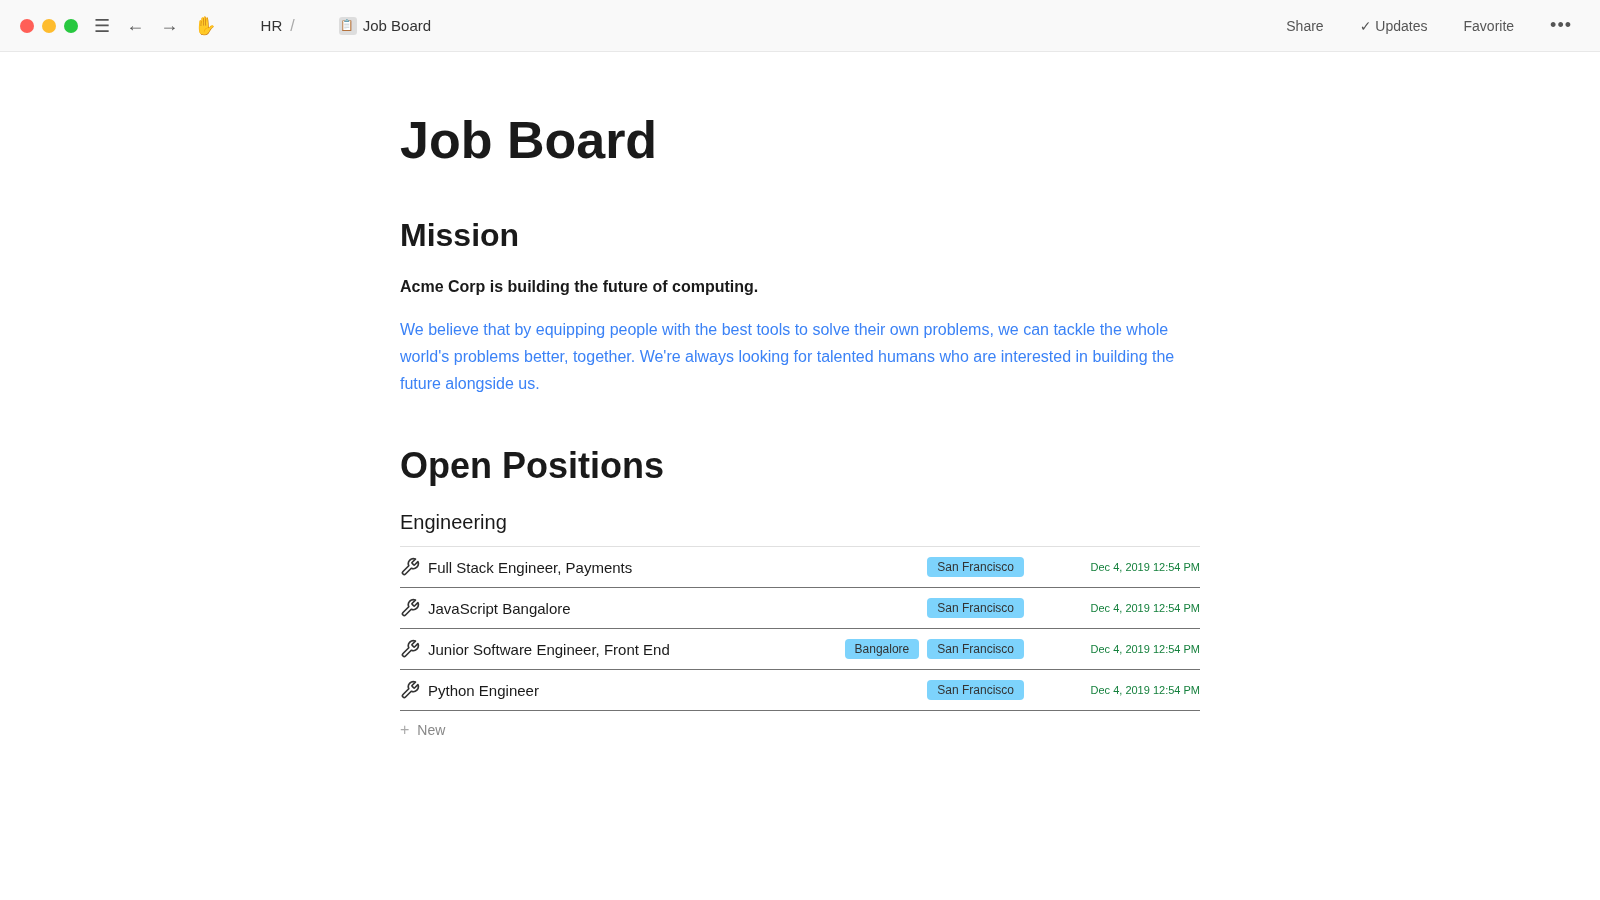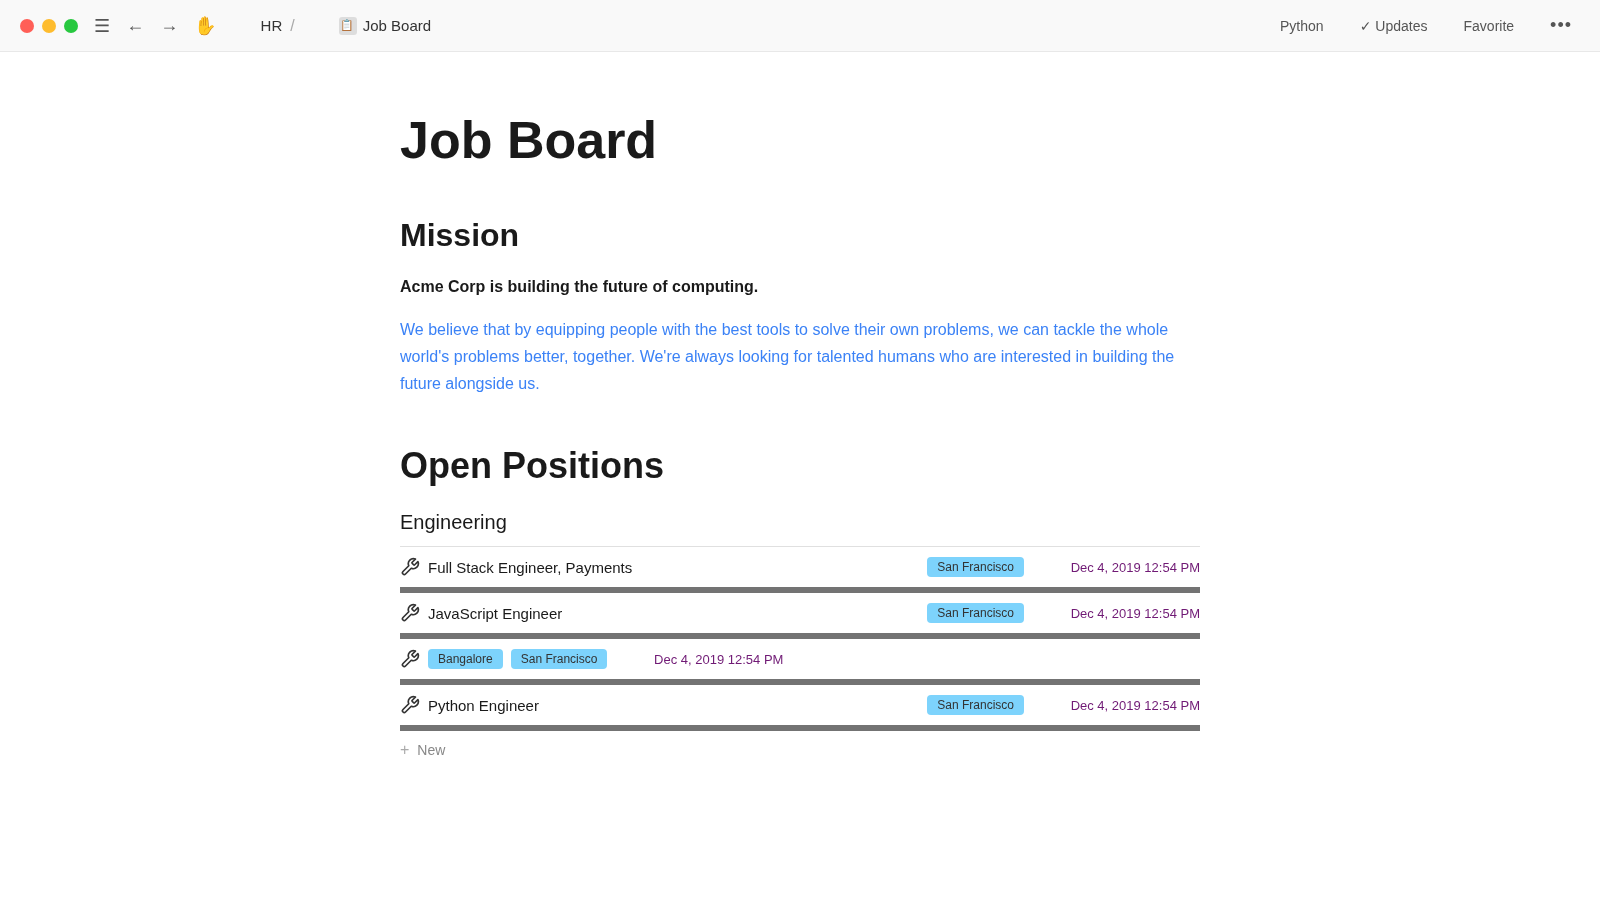--- a/index.html
+++ b/index.html
@@ -179,21 +179,21 @@
 
     .positions-table {
       width: 100%;
       border-top: 1px solid #e0e0e0;
     }
 
     .position-row {
       display: flex;
       align-items: center;
       padding: 10px 0;
-      border-bottom: 6px solid #737373;
+      border-bottom: 1px solid #737373;
       cursor: pointer;
     }
 
     .position-icon {
       width: 28px;
       font-size: 17px;
       flex-shrink: 0;
       display: flex;
       align-items: center;
     }
@@ -215,22 +215,22 @@
     .tag {
       background: #7dd3fc;
       color: #333;
       font-size: 12px;
       padding: 3px 10px;
       border-radius: 4px;
       font-weight: 500;
     }
 
     .position-date {
-      font-size: 13px;
-      color: #701a75;
+      font-size: 11px;
+      color: #15803d;
       min-width: 160px;
       text-align: right;
     }
 
     .new-button {
       display: flex;
       align-items: center;
       gap: 8px;
       padding: 10px 0;
       cursor: pointer;
@@ -269,21 +269,21 @@
     </div>
     <span class="breadcrumb-separator">/</span>
     <div class="breadcrumb-item">
       <span class="breadcrumb-item-icon">📋</span>
       <span>Job Board</span>
     </div>
   </div>
 
   <div class="titlebar-right">
     <button class="titlebar-btn">
-      <span>Python</span>
+      <span>Share</span>
     </button>
     <button class="titlebar-btn">
       <span class="titlebar-check">✓</span>
       <span>Updates</span>
     </button>
     <button class="titlebar-btn">
       <span>Favorite</span>
     </button>
     <button class="titlebar-btn">
       <span class="more-icon">•••</span>
@@ -318,32 +318,33 @@
             <span class="tag">San Francisco</span>
           </div>
           <span class="position-date">Dec 4, 2019 12:54 PM</span>
         </div>
         <div class="position-row">
           <span class="position-icon">
             <svg width="20" height="20" viewBox="0 0 24 24" fill="none" stroke="#333" stroke-width="2" stroke-linecap="round" stroke-linejoin="round">
       <path d="M14.7 6.3a1 1 0 0 0 0 1.4l1.6 1.6a1 1 0 0 0 1.4 0l3.77-3.77a6 6 0 0 1-7.94 7.94l-6.91 6.91a2.12 2.12 0 0 1-3-3l6.91-6.91a6 6 0 0 1 7.94-7.94l-3.76 3.76z"></path>
     </svg>
           </span>
-          <span class="position-name">JavaScript Engineer</span>
+          <span class="position-name">JavaScript Bangalore</span>
           <div class="position-tags">
             <span class="tag">San Francisco</span>
           </div>
           <span class="position-date">Dec 4, 2019 12:54 PM</span>
         </div>
         <div class="position-row">
           <span class="position-icon">
             <svg width="20" height="20" viewBox="0 0 24 24" fill="none" stroke="#333" stroke-width="2" stroke-linecap="round" stroke-linejoin="round">
       <path d="M14.7 6.3a1 1 0 0 0 0 1.4l1.6 1.6a1 1 0 0 0 1.4 0l3.77-3.77a6 6 0 0 1-7.94 7.94l-6.91 6.91a2.12 2.12 0 0 1-3-3l6.91-6.91a6 6 0 0 1 7.94-7.94l-3.76 3.76z"></path>
     </svg>
           </span>
+          <span class="position-name">Junior Software Engineer, Front End</span>
           <div class="position-tags">
             <span class="tag">Bangalore</span>
             <span class="tag">San Francisco</span>
           </div>
           <span class="position-date">Dec 4, 2019 12:54 PM</span>
         </div>
         <div class="position-row">
           <span class="position-icon">
             <svg width="20" height="20" viewBox="0 0 24 24" fill="none" stroke="#333" stroke-width="2" stroke-linecap="round" stroke-linejoin="round">
       <path d="M14.7 6.3a1 1 0 0 0 0 1.4l1.6 1.6a1 1 0 0 0 1.4 0l3.77-3.77a6 6 0 0 1-7.94 7.94l-6.91 6.91a2.12 2.12 0 0 1-3-3l6.91-6.91a6 6 0 0 1 7.94-7.94l-3.76 3.76z"></path>

